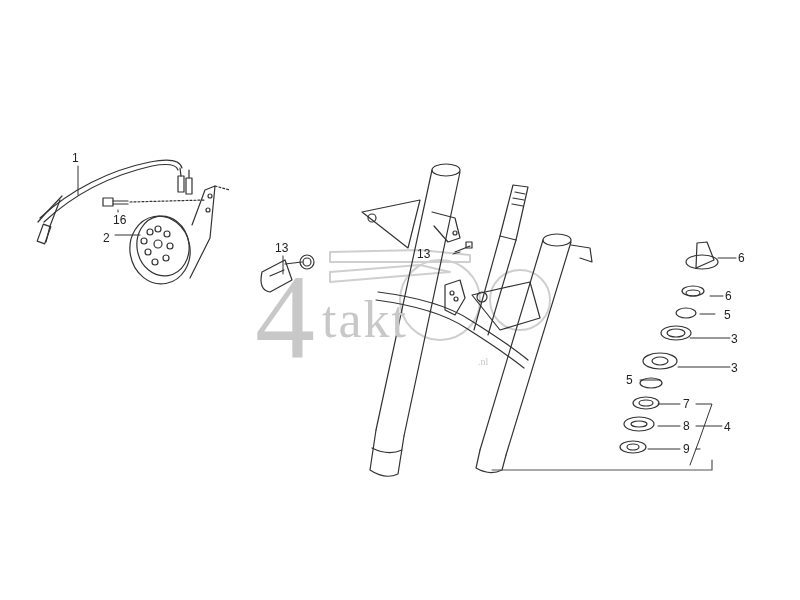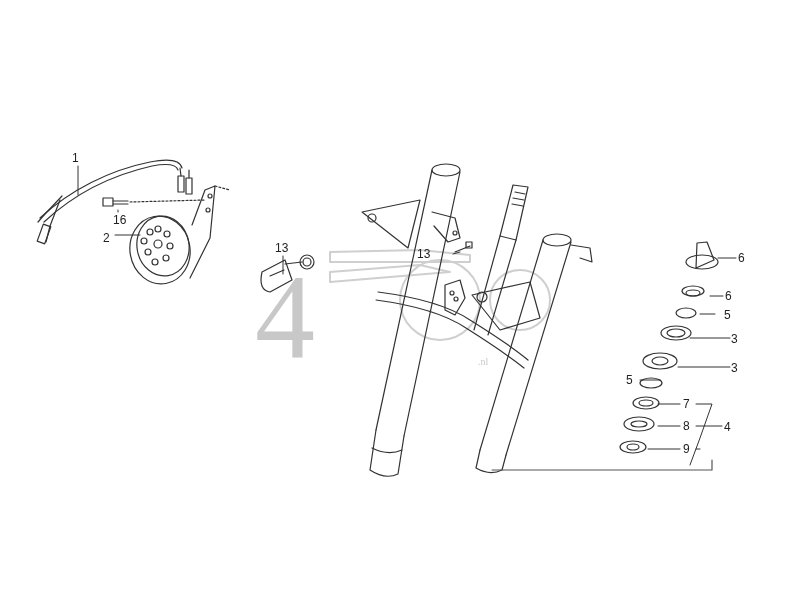--- a/index.html
+++ b/index.html
@@ -141,20 +141,21 @@
       <path d="M678,367 L730,367"></path>
       <path d="M640,380 L660,380"></path>
       <path d="M658,404 L680,404 M696,404 L712,404 L700,438 L690,465"></path>
       <path d="M658,426 L680,426 M696,426 L722,426"></path>
       <path d="M648,449 L680,449 M696,449 L700,449"></path>
     </g>
   </svg>
 
   
   <div class="wm wm-4">4</div>
+  <div class="wm wm-takt">takt</div>
   <div class="wm wm-nl">.nl</div>
 
   
   <span class="lbl" style="left:72px;top:152px">1</span>
   <span class="lbl" style="left:103px;top:232px">2</span>
   <span class="lbl" style="left:731px;top:333px">3</span>
   <span class="lbl" style="left:731px;top:362px">3</span>
   <span class="lbl" style="left:724px;top:421px">4</span>
   <span class="lbl" style="left:724px;top:309px">5</span>
   <span class="lbl" style="left:626px;top:374px">5</span>

